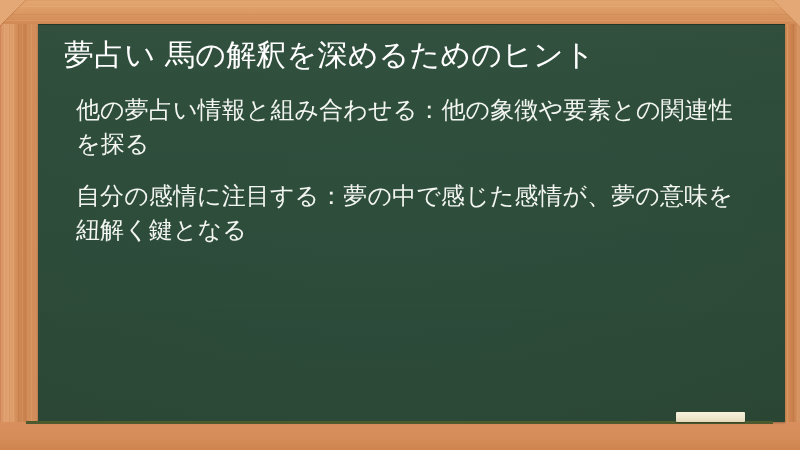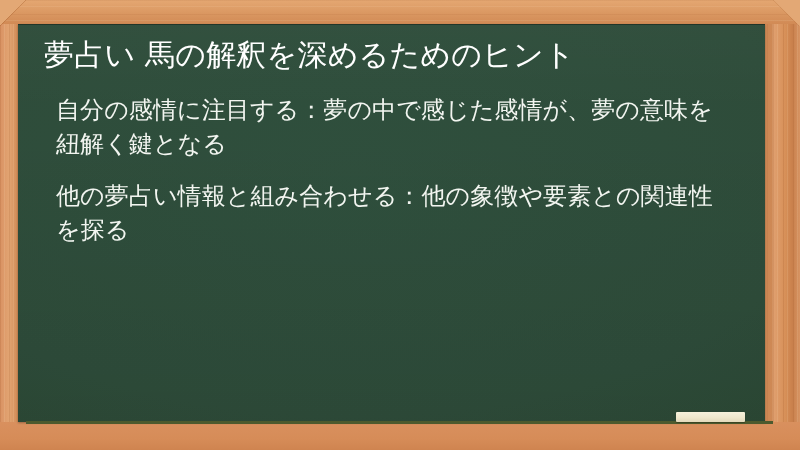--- a/index.html
+++ b/index.html
@@ -111,21 +111,21 @@
     background: linear-gradient(135deg, #e3a875 0%, #e3a875 49%, rgba(160,90,40,0.35) 50%, rgba(0,0,0,0) 52%);
   }
   .miter-tr {
     position: absolute; right: 0; top: 0; width: 27px; height: 26px;
     background: linear-gradient(225deg, #e3a875 0%, #e3a875 49%, rgba(160,90,40,0.35) 50%, rgba(0,0,0,0) 52%);
   }
 
   
   .board {
     position: absolute;
-    left: 18px;
+    left: 38px;
     top: 24px;
     width: 747px;
     height: 398px;
     background:
       radial-gradient(ellipse 115% 110% at 45% 38%,
         #2f4f3d 0%,
         #2e4c3a 55%,
         #29452f 100%);
     box-shadow:
       inset 0 1px 0 rgba(0,0,0,0.35),
@@ -208,22 +208,22 @@
   <div class="miter-tl"></div>
   <div class="miter-tr"></div>
 
   <div class="board">
     <div class="board-shade"></div>
 
     <div class="content">
       <h1 class="title">夢占い 馬の解釈を深めるためのヒント</h1>
 
       <ul class="bullets">
+        <li class="bullet">他の夢占い情報と組み合わせる：他の象徴や要素との関連性を探る</li>
         <li class="bullet">自分の感情に注目する：夢の中で感じた感情が、夢の意味を紐解く鍵となる</li>
-        <li class="bullet">他の夢占い情報と組み合わせる：他の象徴や要素との関連性を探る</li>
       </ul>
     </div>
   </div>
 
   <div class="board-edge-bottom"></div>
   <div class="chalk"></div>
 
 </div>
 
 </body></html>

